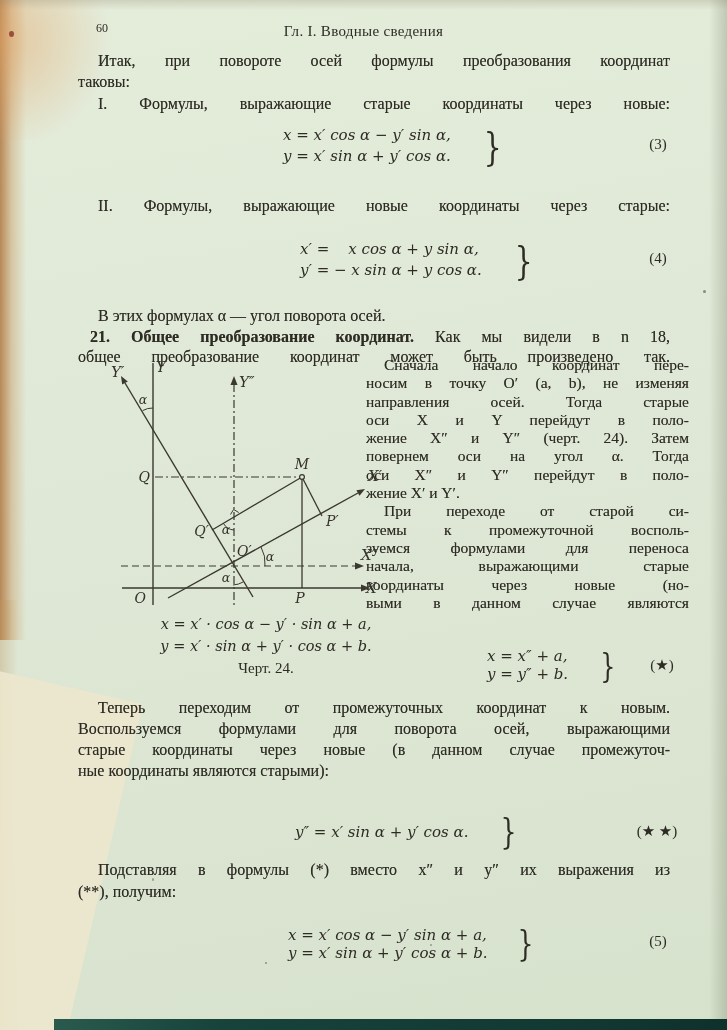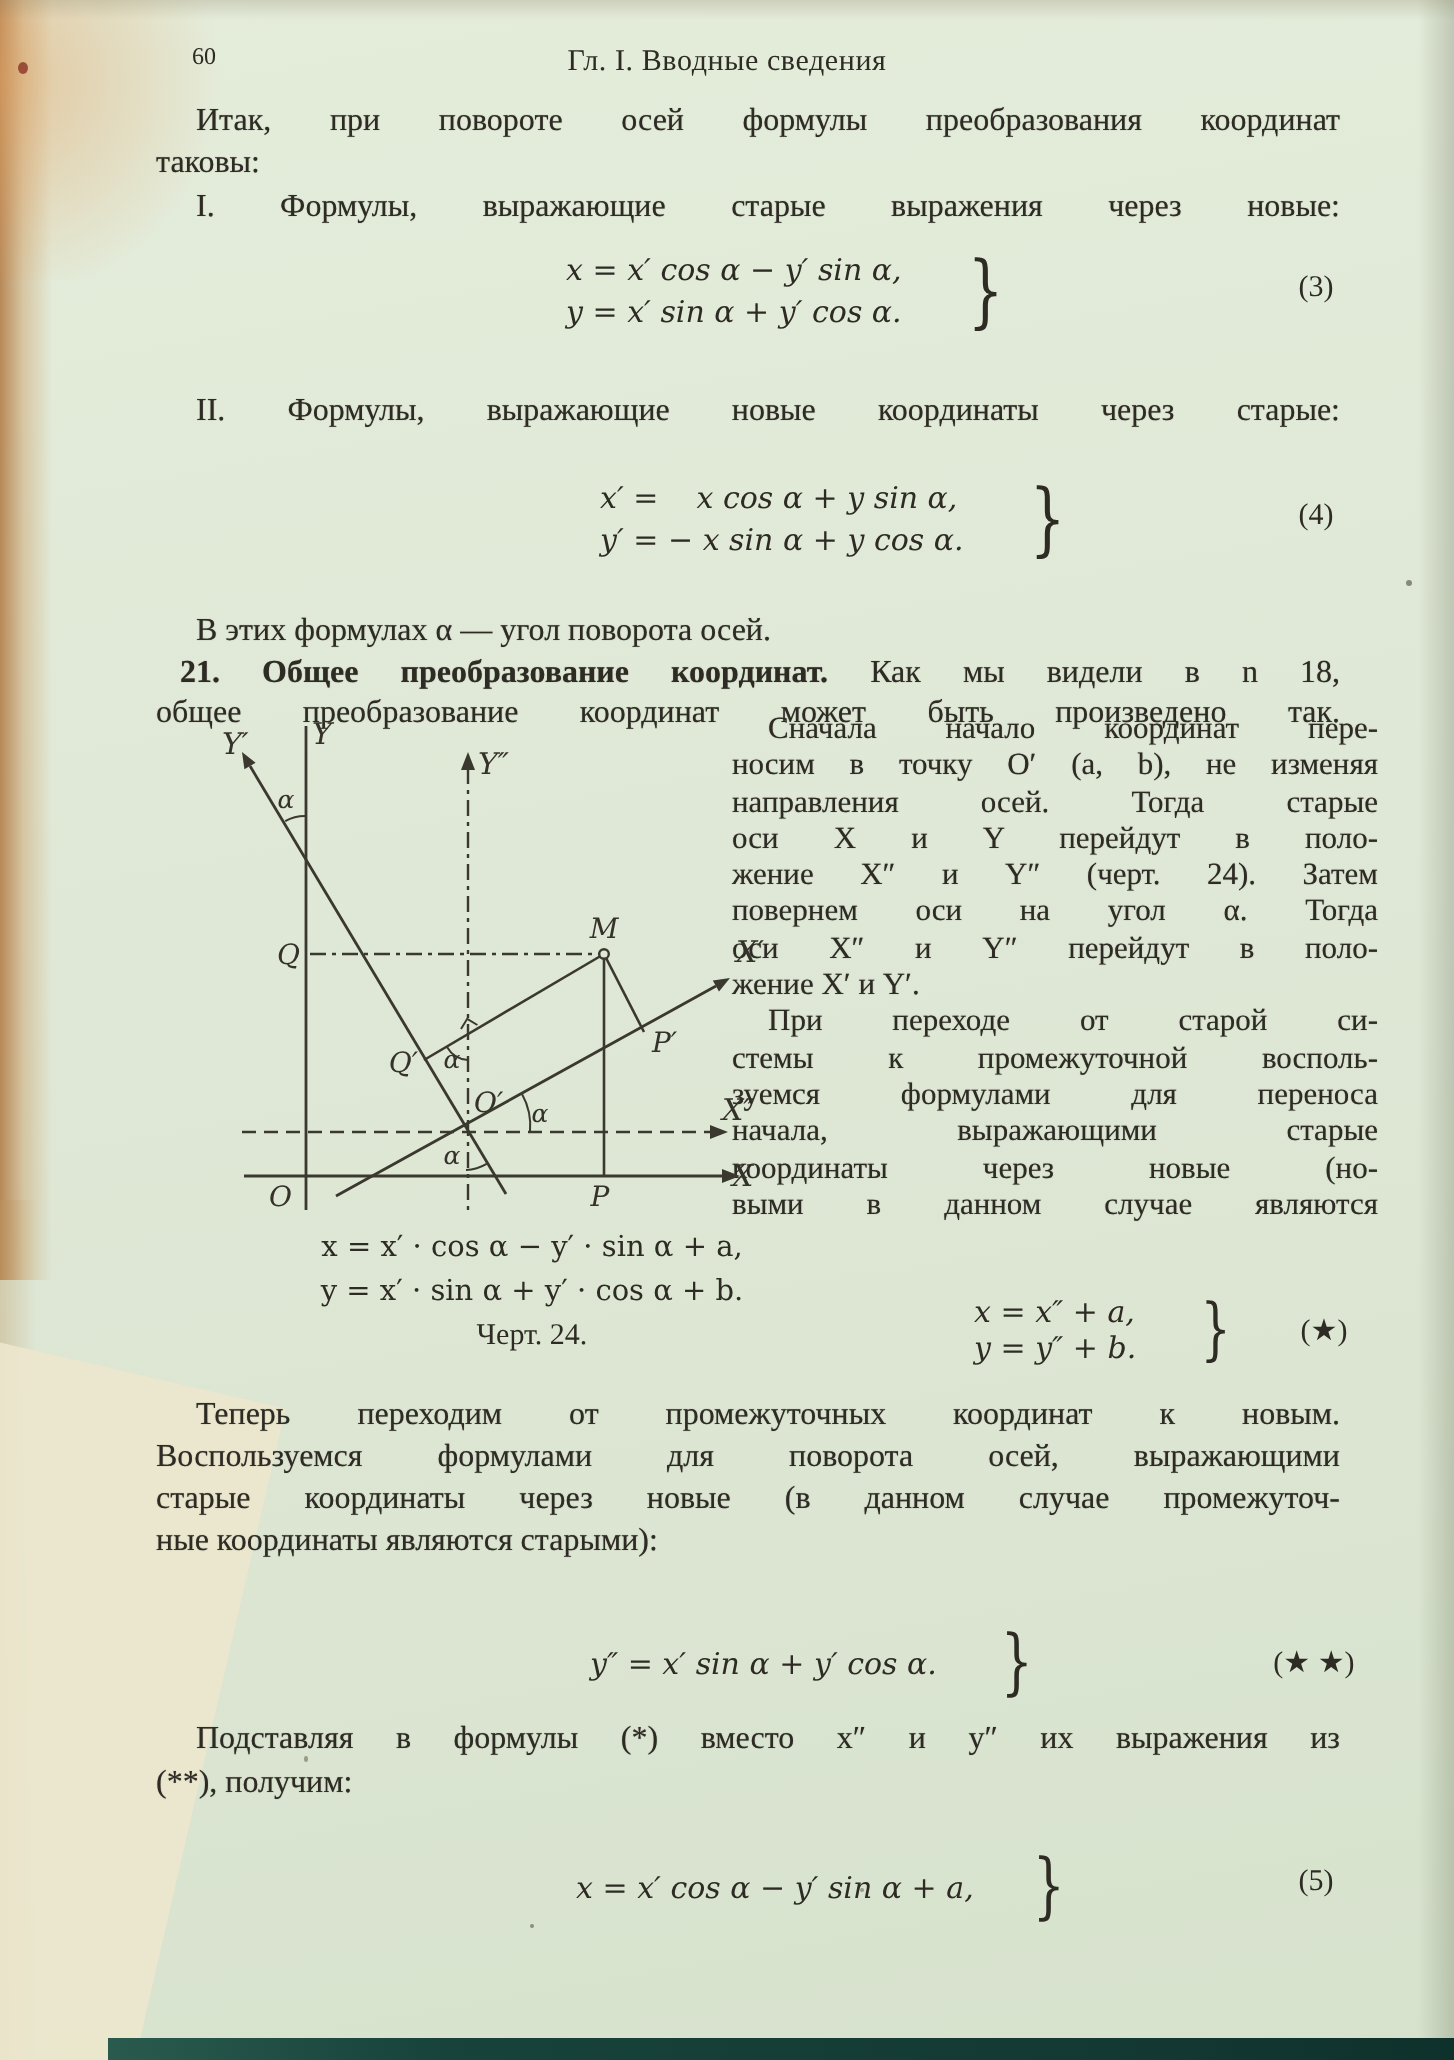--- a/index.html
+++ b/index.html
@@ -38,21 +38,21 @@
   .formula{position:absolute;display:flex;align-items:center;
     font-family:"DejaVu Serif",serif;font-style:italic;font-size:15px;gap:25px;}
   .formula .lines div{line-height:21px;white-space:pre;}
   .formula .brace{font-style:normal;font-size:40px;font-weight:300;margin-left:4px;
     transform:scaleX(.7);font-family:"DejaVu Serif",serif;}
   .tight .lines div{line-height:18px;}
   .eqlabel{position:absolute;left:636px;width:44px;text-align:center;font-size:15px;
     font-family:"Liberation Serif","DejaVu Sans",serif;}
 
   .caption{position:absolute;left:110px;top:613px;width:312px;text-align:center;}
-  .caption .cf{font-family:"DejaVu Serif",serif;font-size:14.5px;line-height:22px;white-space:pre;}
+  .caption .cf{font-family:"DejaVu Serif",serif;font-style:italic;font-size:14.5px;line-height:22px;white-space:pre;}
   .caption .cn{font-size:15px;line-height:22px;}
 
   svg text{font-family:"DejaVu Serif",serif;font-style:italic;fill:#34322a;}
   svg .pt{font-size:14px;} svg .ax{font-size:15px;} svg .an{font-size:12.5px;}
   svg line,svg path,svg polyline{stroke:#3a382f;fill:none;}
 </style>
 </head>
 <body>
 
 <div class="page">
@@ -68,21 +68,21 @@
   <div class="speck" style="left:703px;top:290px;width:3px;height:3px;background:#4a4a40;opacity:.6"></div>
   <div class="speck" style="left:265px;top:962px;width:2px;height:2px;background:#55543f;opacity:.6"></div>
   <div class="speck" style="left:430px;top:944px;width:2px;height:2px;background:#55543f;opacity:.5"></div>
   <div class="speck" style="left:152px;top:878px;width:2px;height:3px;background:#55543f;opacity:.5"></div>
 
   <div class="t" style="left:96px;top:21px;font-size:12px">60</div>
   <div class="t" style="left:0;top:23px;width:727px;text-align:center;font-size:15px;letter-spacing:.3px">Гл. I. Вводные сведения</div>
 
   <div class="line jl ind" style="top:50px">Итак, при повороте осей формулы преобразования координат</div>
   <div class="line" style="top:71px">таковы:</div>
-  <div class="line jl ind" style="top:93px">I. Формулы, выражающие старые выражения через новые:</div>
+  <div class="line jl ind" style="top:93px">I. Формулы, выражающие старые координаты через новые:</div>
 
   <div class="formula" style="left:283px;top:123px">
     <div class="lines">
       <div>x = x′ cos α − y′ sin α,</div>
       <div>y = x′ sin α + y′ cos α.</div>
     </div>
     <span class="brace">}</span>
   </div>
   <div class="eqlabel" style="top:136px">(3)</div>
 
@@ -191,18 +191,19 @@
     <span class="brace" style="font-size:36px">}</span>
   </div>
   <div class="eqlabel" style="left:630px;width:54px;top:822px">(★ ★)</div>
 
   <div class="line jl ind" style="top:859px">Подставляя в формулы (*) вместо x″ и y″ их выражения из</div>
   <div class="line" style="top:881px">(**), получим:</div>
 
   <div class="formula tight" style="left:288px;top:923px">
     <div class="lines">
       <div>x = x′ cos α − y′ sin α + a,</div>
+      <div>y = x′ sin α + y′ cos α + b.</div>
     </div>
     <span class="brace" style="font-size:36px;margin-left:1px">}</span>
   </div>
   <div class="eqlabel" style="top:933px">(5)</div>
 
 </div>
 
 </body></html>

